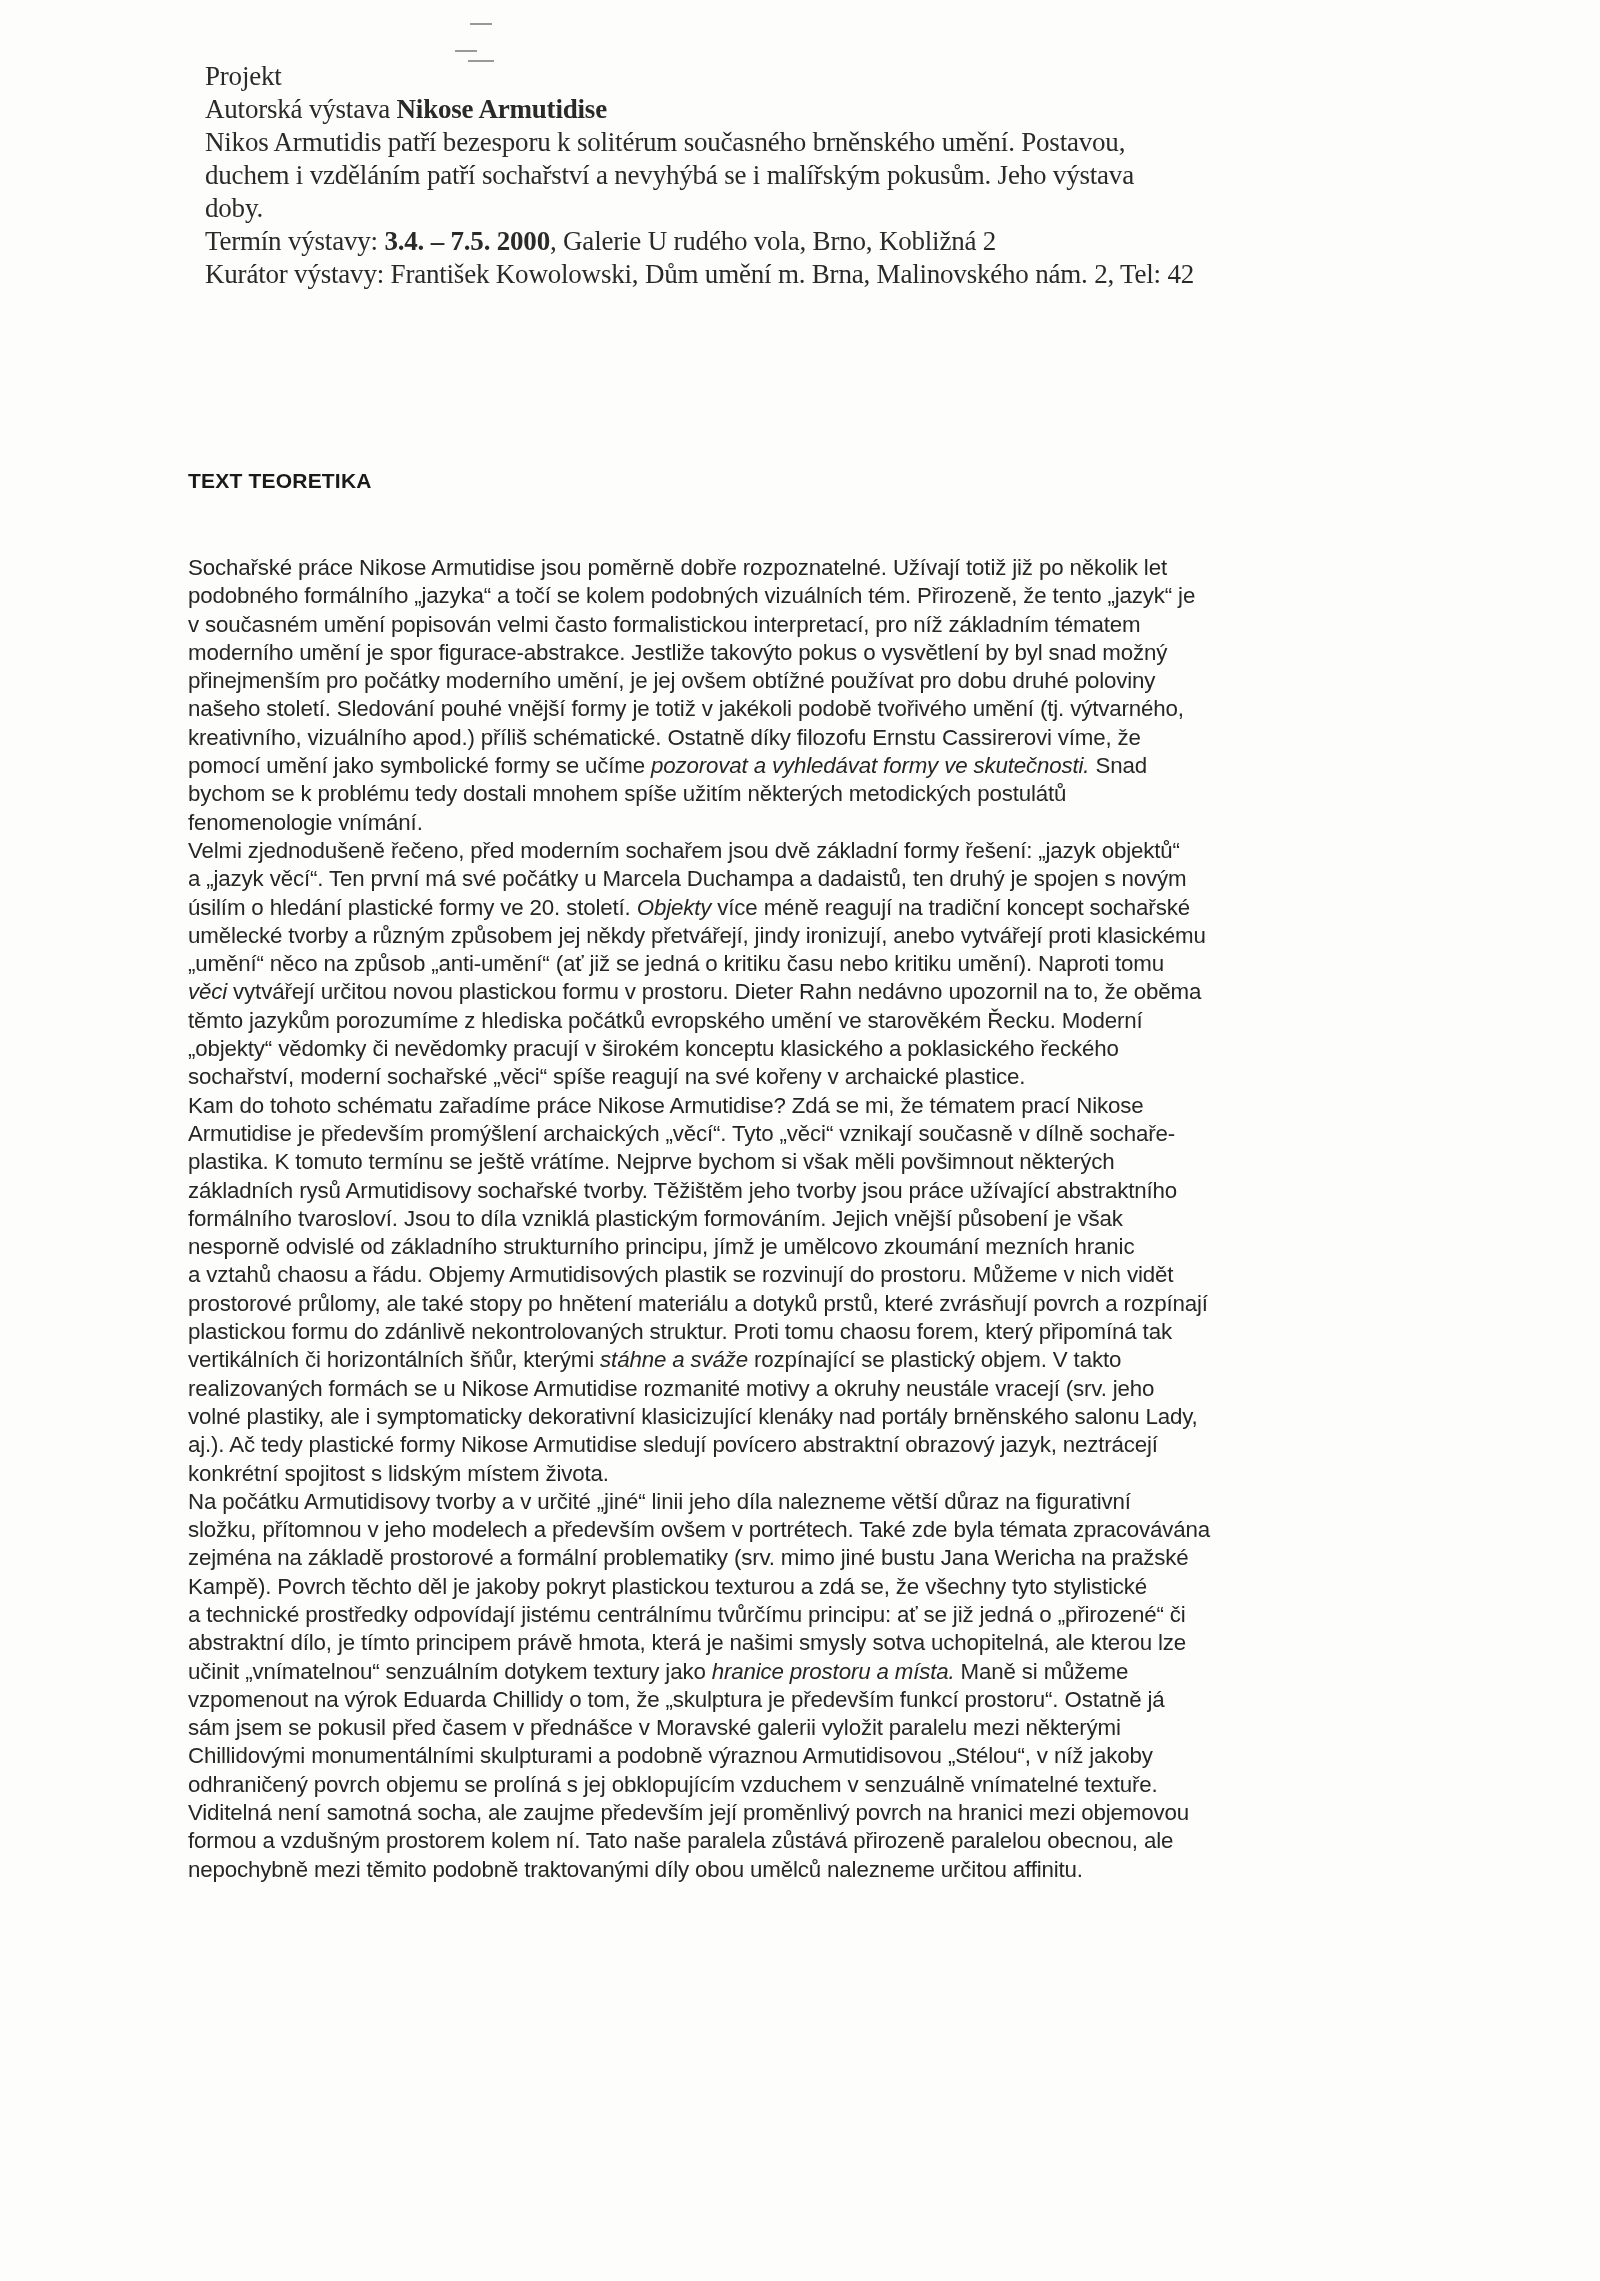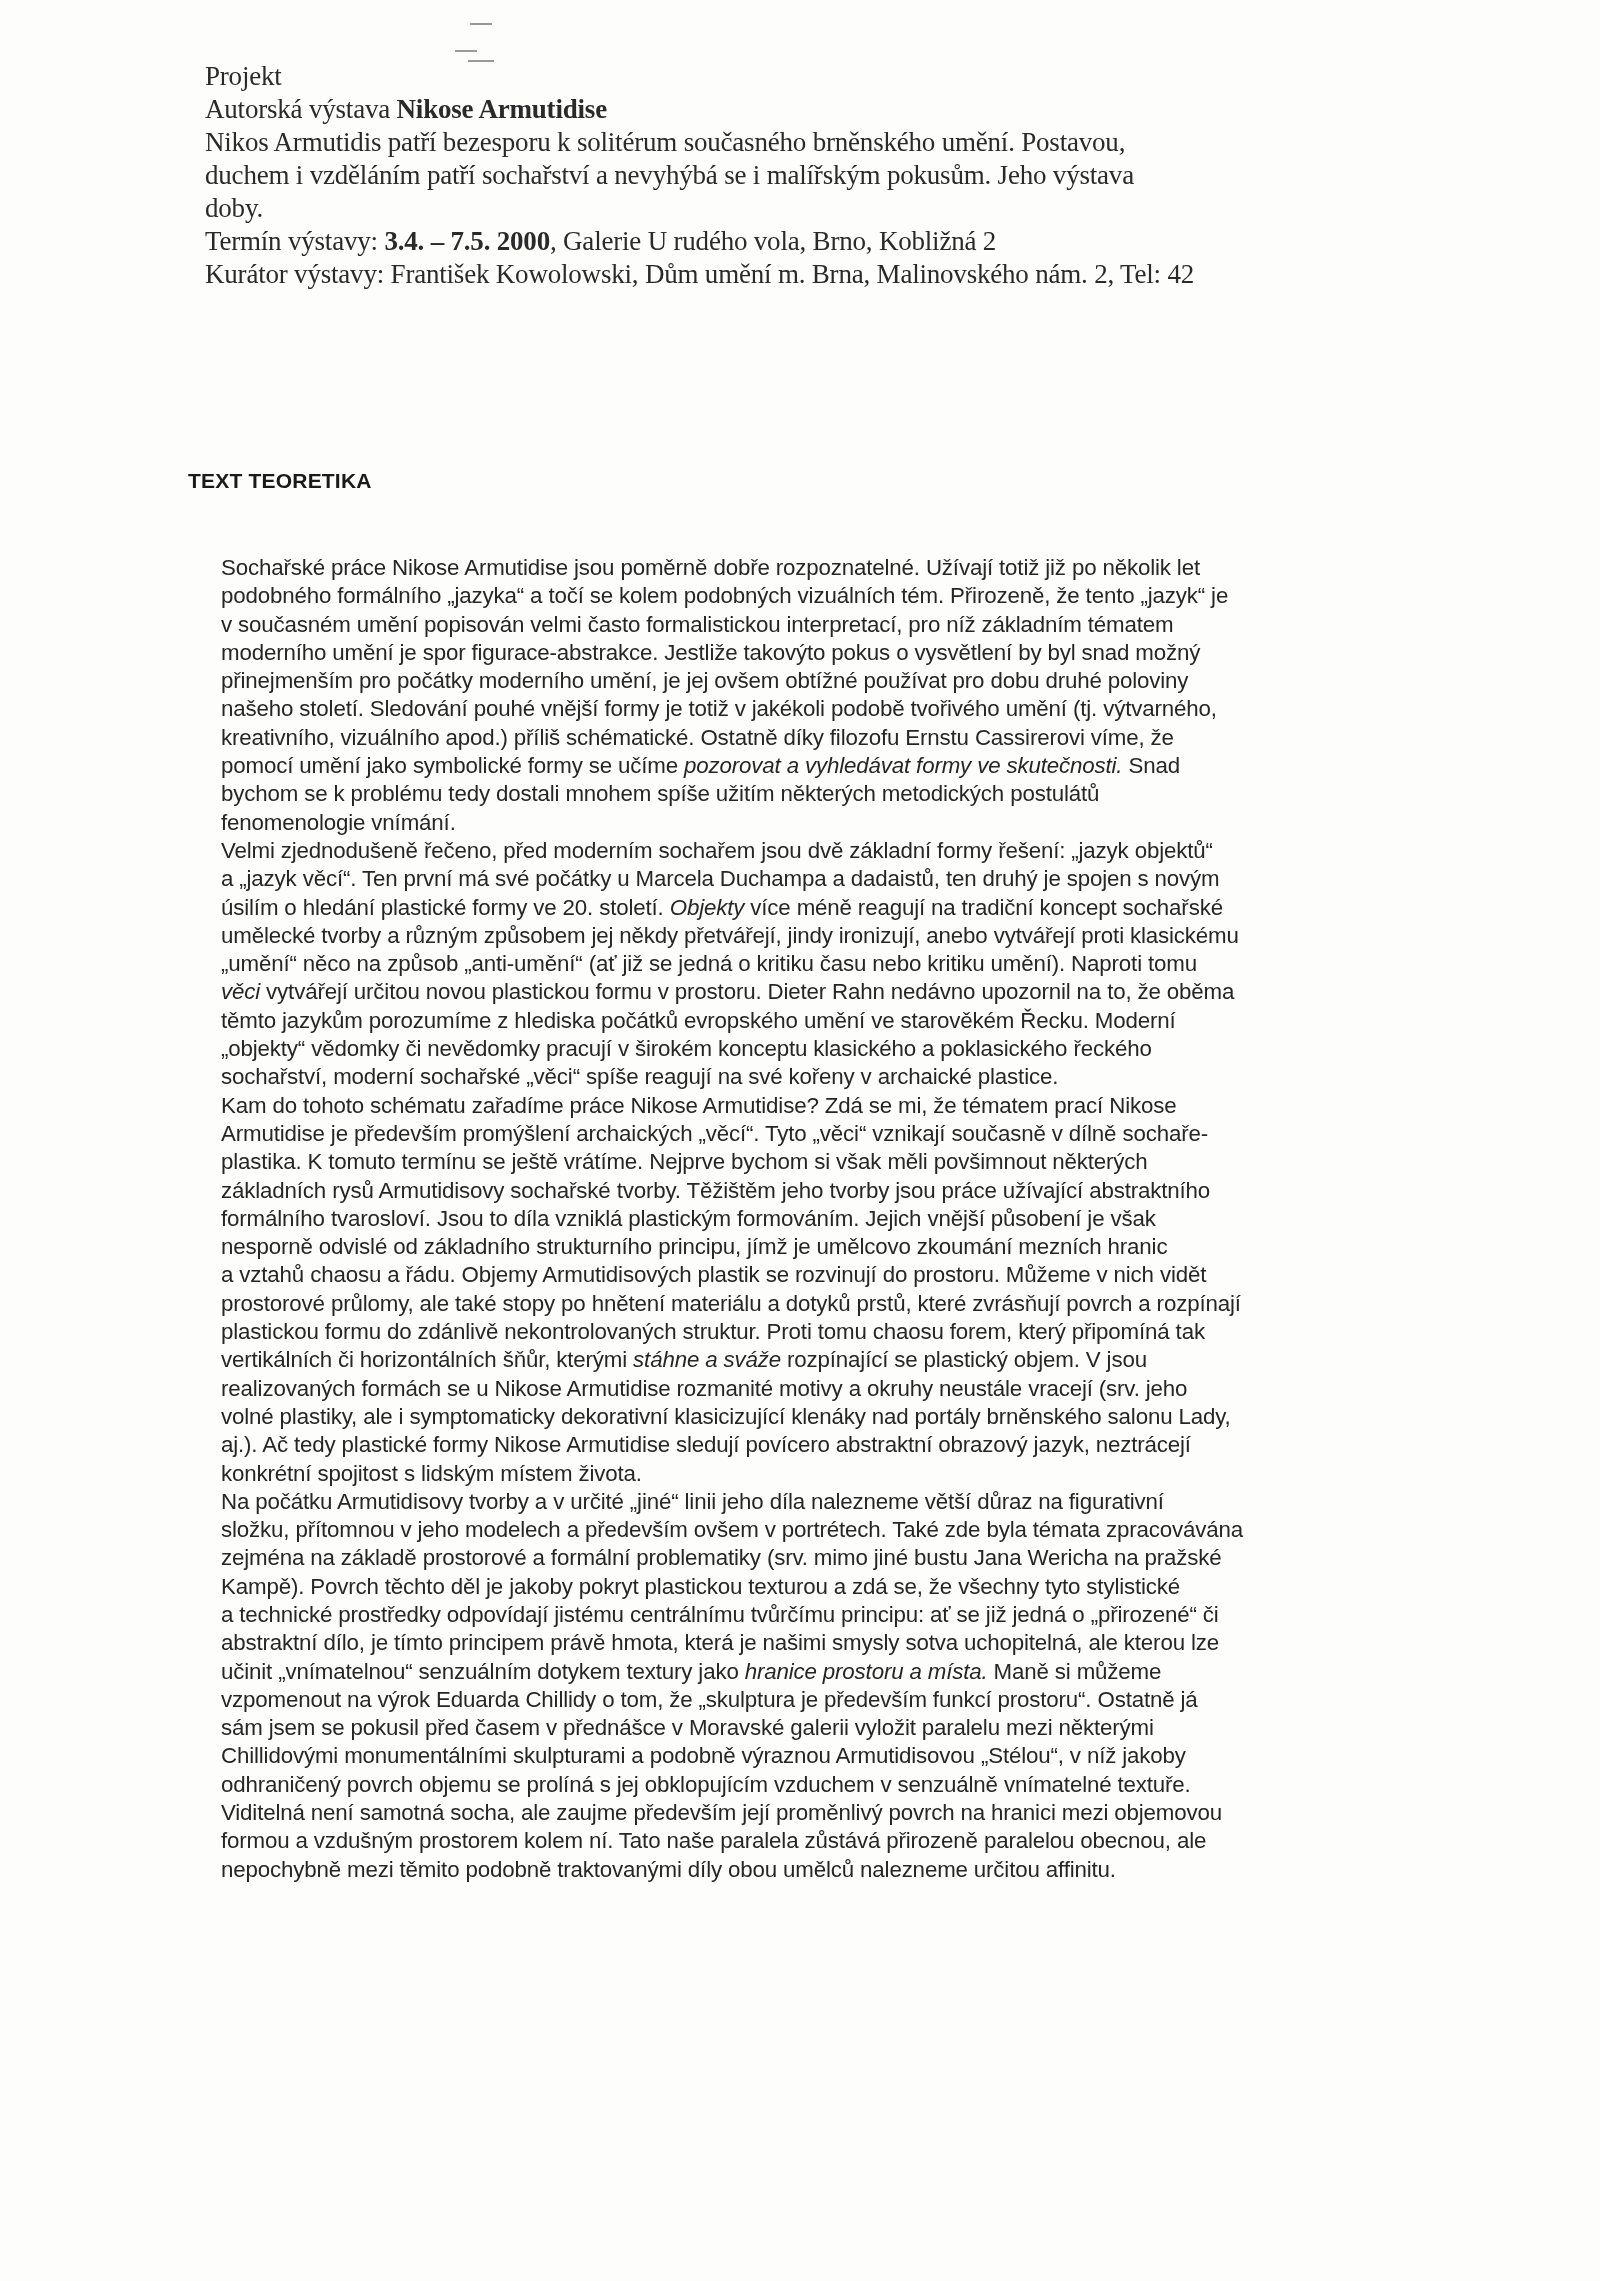--- a/index.html
+++ b/index.html
@@ -52,21 +52,20 @@
     .body-text {
       position: absolute;
       left: 188px;
       top: 554px;
       width: 1290px;
       font-family: "Liberation Sans", sans-serif;
       font-size: 22.3px;
       line-height: 28.3px;
       color: #262626;
       letter-spacing: -0.15px;
-      margin-left: 33px;
     }
     .body-text .ln { display: block; white-space: nowrap; }
     .body-text em { font-style: italic; }
   </style>
 </head>
 <body>
 
 <div class="scan-marks">
   <span style="left:30px;top:3px;width:22px;"></span>
   <span style="left:15px;top:30px;width:22px;"></span>
@@ -111,21 +110,21 @@
     <span class="ln"><span>sochařství, moderní sochařské „věci“ spíše reagují na své kořeny v archaické plastice.</span></span>
     <span class="ln"><span>Kam do tohoto schématu zařadíme práce Nikose Armutidise? Zdá se mi, že tématem prací Nikose</span></span>
     <span class="ln"><span>Armutidise je především promýšlení archaických „věcí“. Tyto „věci“ vznikají současně v dílně sochaře-</span></span>
     <span class="ln"><span>plastika. K tomuto termínu se ještě vrátíme. Nejprve bychom si však měli povšimnout některých</span></span>
     <span class="ln"><span>základních rysů Armutidisovy sochařské tvorby. Těžištěm jeho tvorby jsou práce užívající abstraktního</span></span>
     <span class="ln"><span>formálního tvarosloví. Jsou to díla vzniklá plastickým formováním. Jejich vnější působení je však</span></span>
     <span class="ln"><span>nesporně odvislé od základního strukturního principu, jímž je umělcovo zkoumání mezních hranic</span></span>
     <span class="ln"><span>a vztahů chaosu a řádu. Objemy Armutidisových plastik se rozvinují do prostoru. Můžeme v nich vidět</span></span>
     <span class="ln"><span>prostorové průlomy, ale také stopy po hnětení materiálu a dotyků prstů, které zvrásňují povrch a rozpínají</span></span>
     <span class="ln"><span>plastickou formu do zdánlivě nekontrolovaných struktur. Proti tomu chaosu forem, který připomíná tak</span></span>
-    <span class="ln"><span>vertikálních či horizontálních šňůr, kterými </span><em>stáhne a sváže</em><span> rozpínající se plastický objem. V jsou</span></span>
+    <span class="ln"><span>vertikálních či horizontálních šňůr, kterými </span><em>stáhne a sváže</em><span> rozpínající se plastický objem. V takto</span></span>
     <span class="ln"><span>realizovaných formách se u Nikose Armutidise rozmanité motivy a okruhy neustále vracejí (srv. jeho</span></span>
     <span class="ln"><span>volné plastiky, ale i symptomaticky dekorativní klasicizující klenáky nad portály brněnského salonu Lady,</span></span>
     <span class="ln"><span>aj.). Ač tedy plastické formy Nikose Armutidise sledují povícero abstraktní obrazový jazyk, neztrácejí</span></span>
     <span class="ln"><span>konkrétní spojitost s lidským místem života.</span></span>
     <span class="ln"><span>Na počátku Armutidisovy tvorby a v určité „jiné“ linii jeho díla nalezneme větší důraz na figurativní</span></span>
     <span class="ln"><span>složku, přítomnou v jeho modelech a především ovšem v portrétech. Také zde byla témata zpracovávána</span></span>
     <span class="ln"><span>zejména na základě prostorové a formální problematiky (srv. mimo jiné bustu Jana Wericha na pražské</span></span>
     <span class="ln"><span>Kampě). Povrch těchto děl je jakoby pokryt plastickou texturou a zdá se, že všechny tyto stylistické</span></span>
     <span class="ln"><span>a technické prostředky odpovídají jistému centrálnímu tvůrčímu principu: ať se již jedná o „přirozené“ či</span></span>
     <span class="ln"><span>abstraktní dílo, je tímto principem právě hmota, která je našimi smysly sotva uchopitelná, ale kterou lze</span></span>

